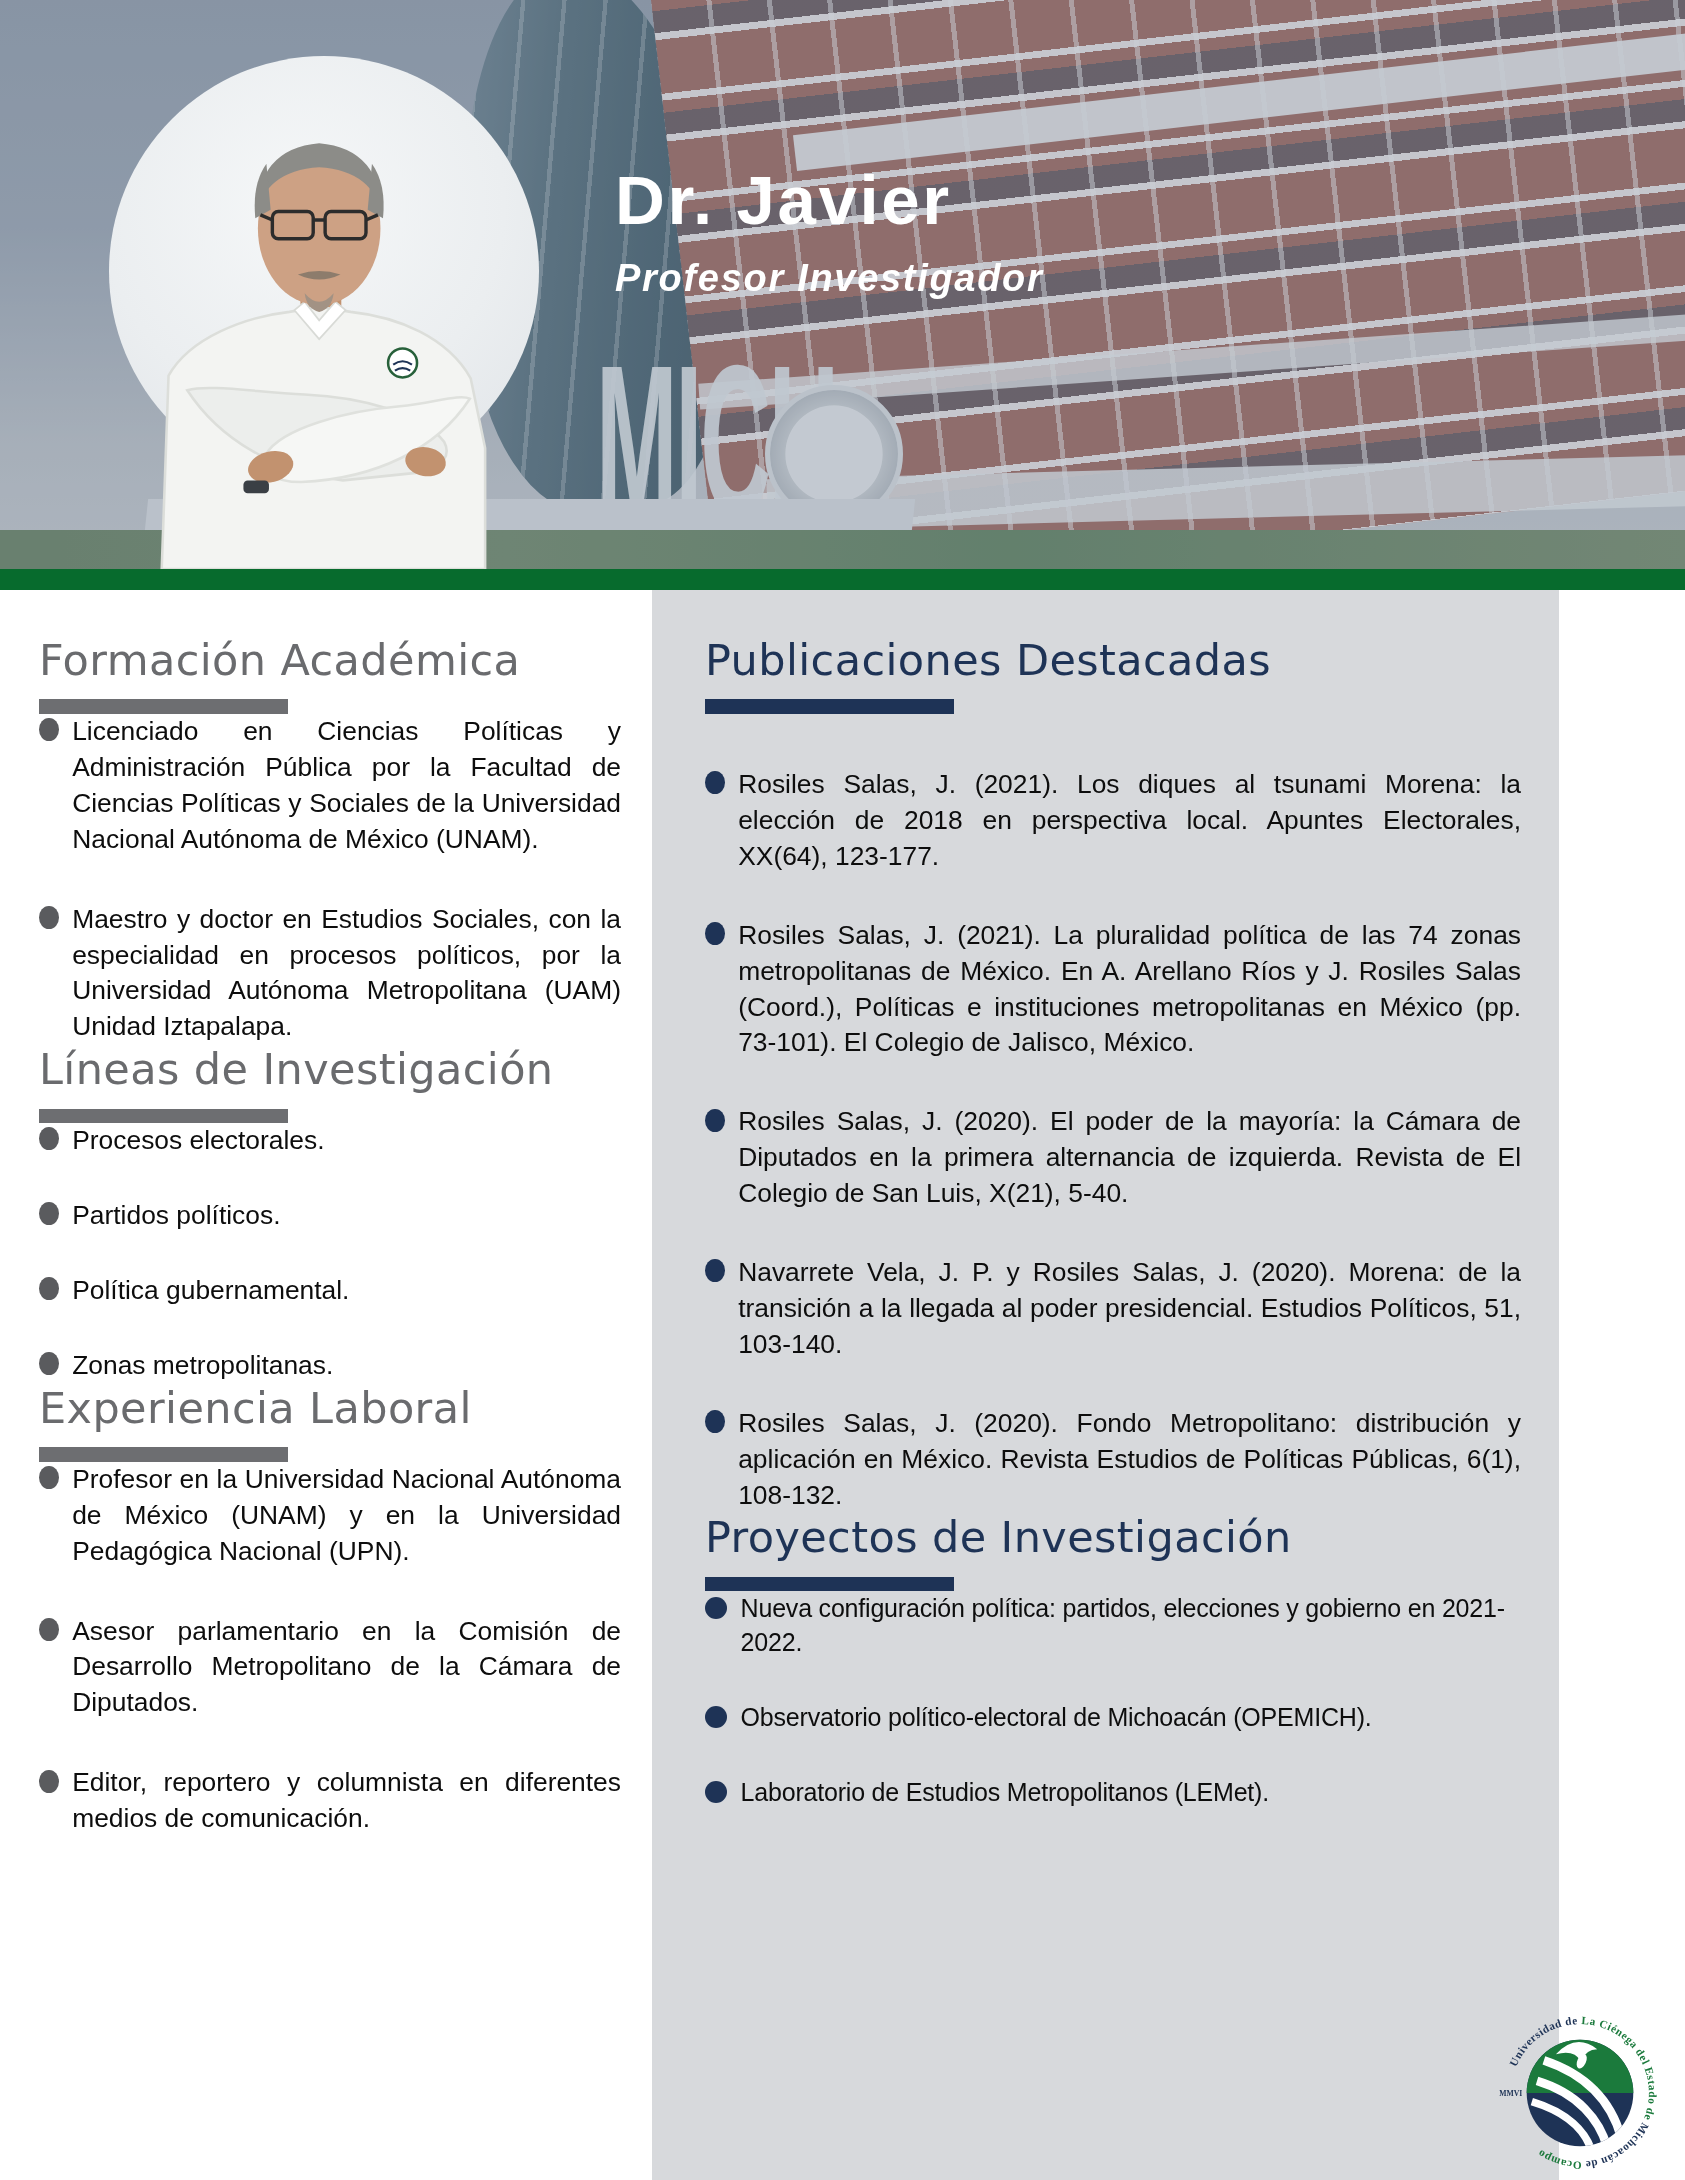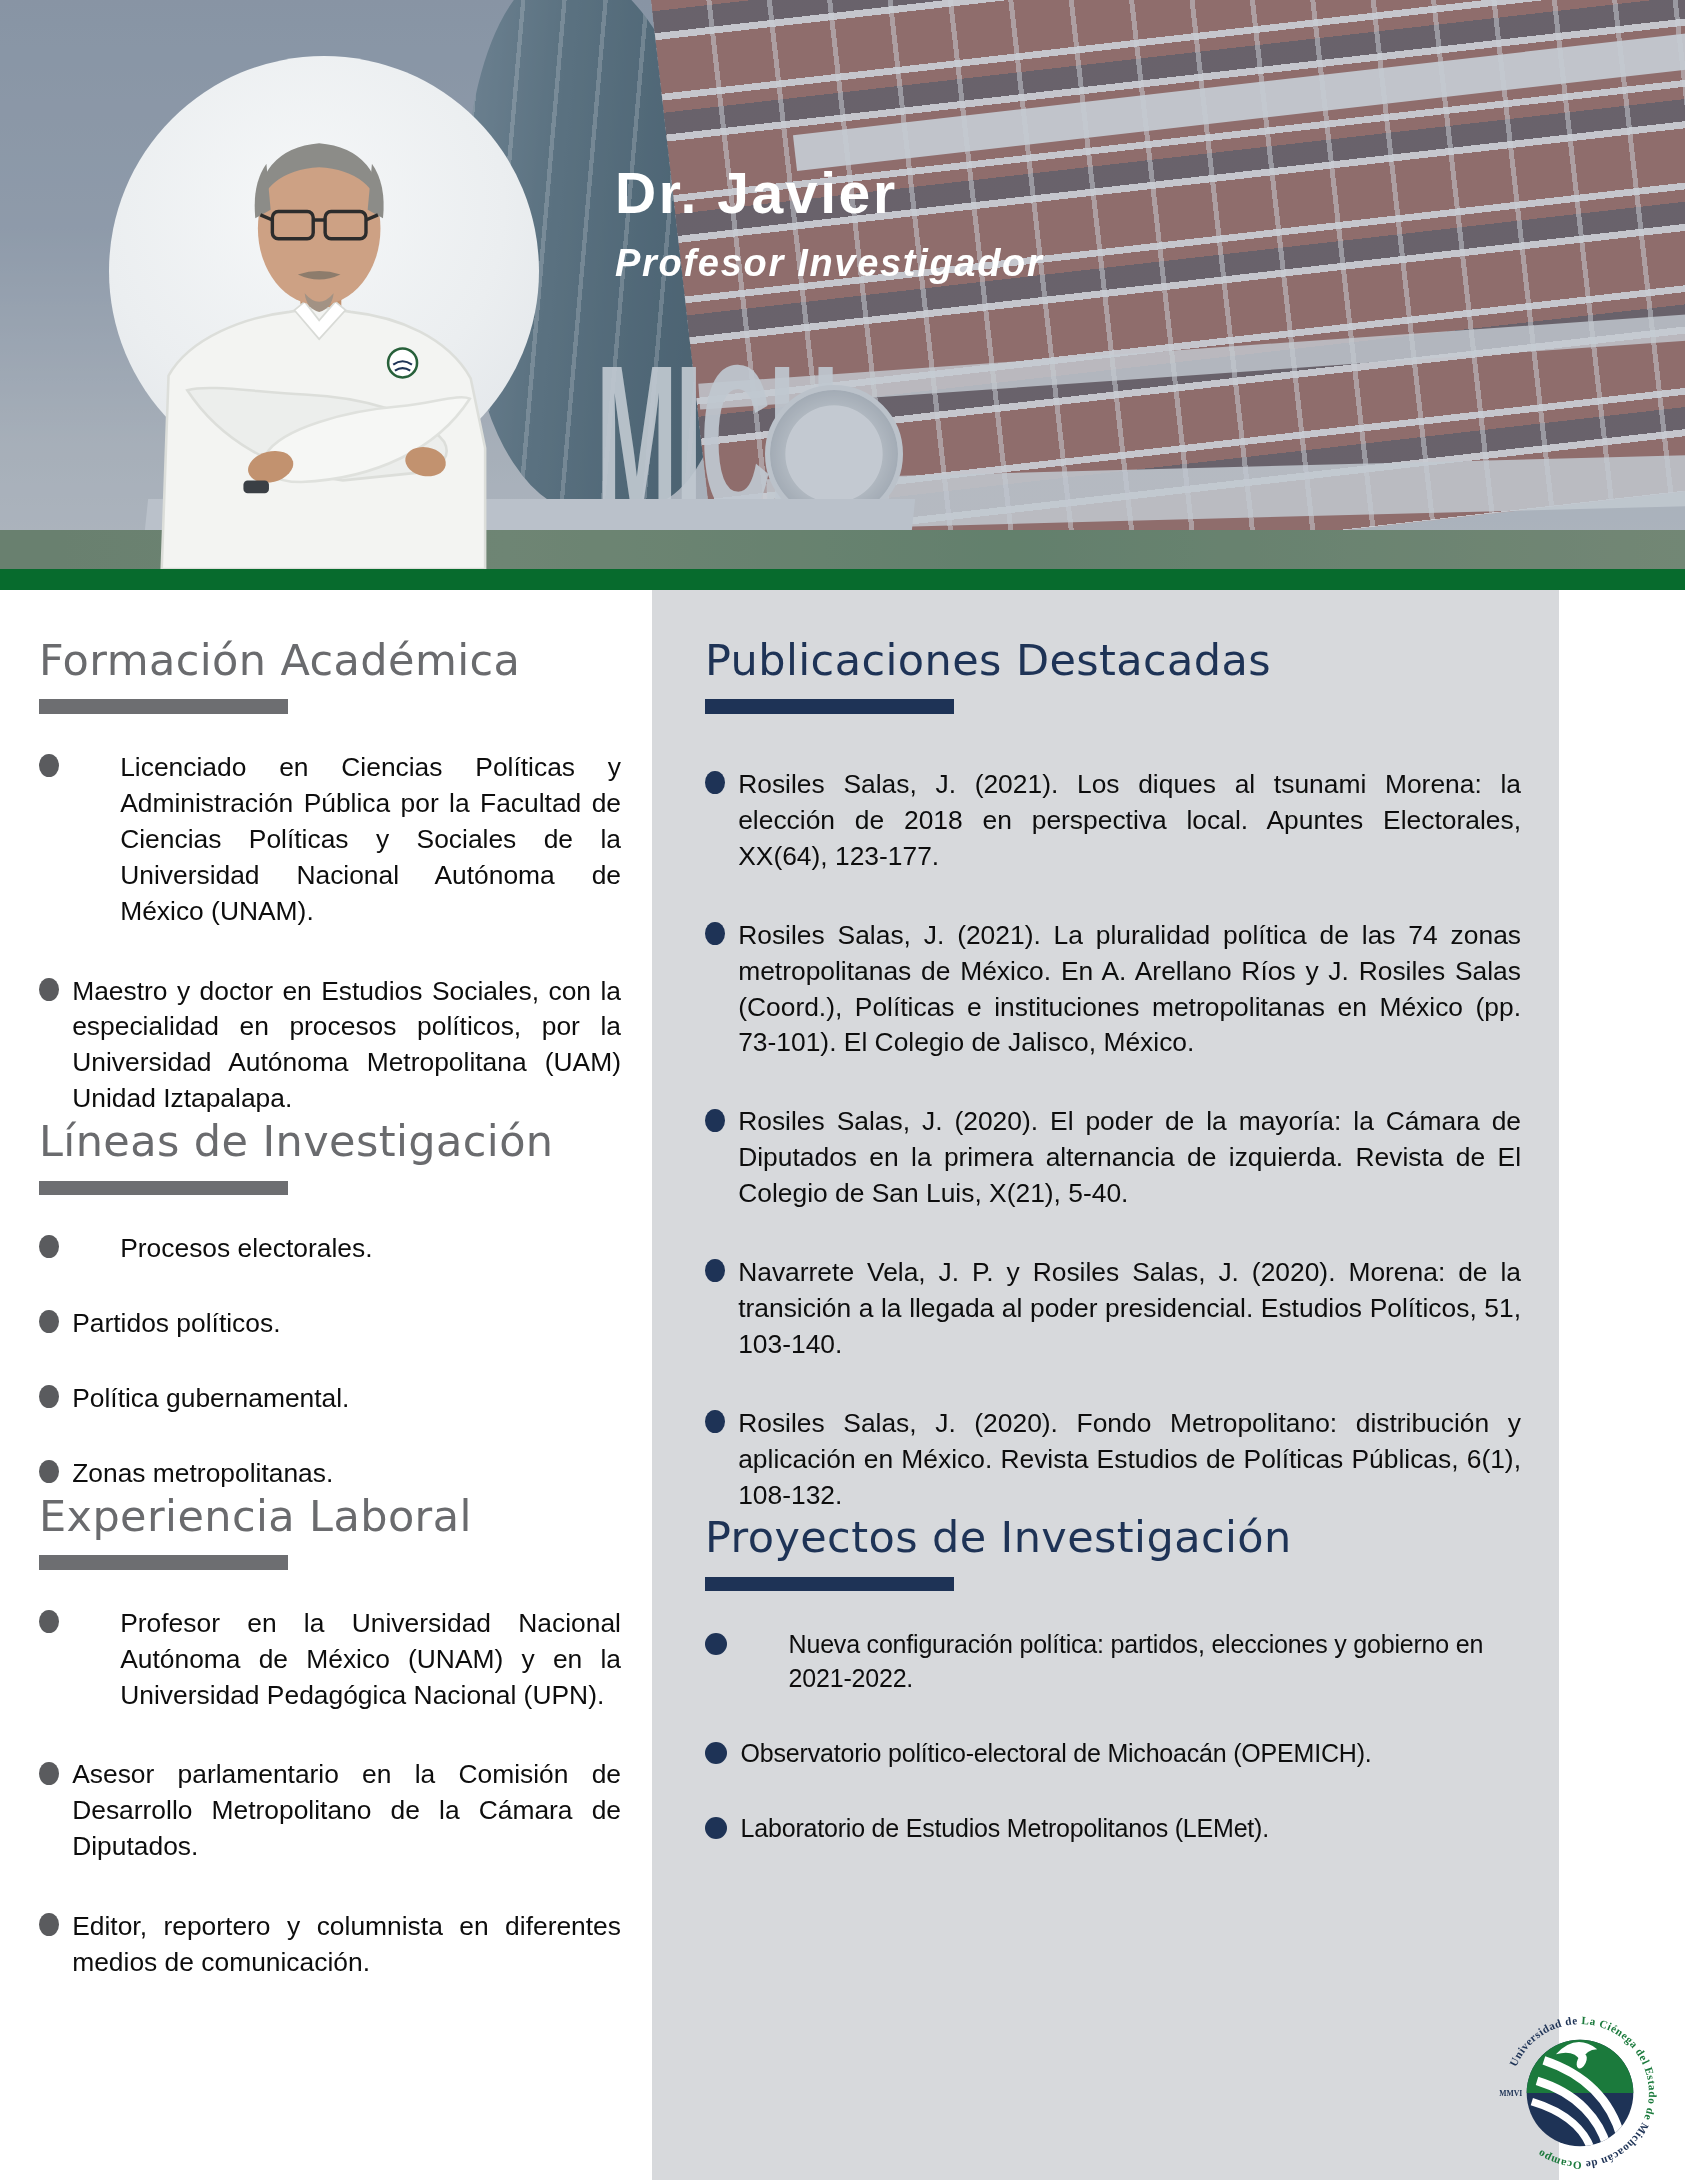--- a/index.html
+++ b/index.html
@@ -34,42 +34,42 @@
     border:5.1px solid #e4e8ea;box-shadow:inset 0 0 0 15.3px rgba(108,118,128,.25);}
   .monu-base{position:absolute;left:145px;top:499px;width:767px;height:60px;
     background:#e3e7ea;transform:skewX(-6deg);}
   .grass{position:absolute;left:0;bottom:0;width:100%;height:39px;
     background:linear-gradient(90deg,#5c7a52 0%,#65825a 30%,#527a4e 60%,#6c855c 100%);}
   .hero-overlay{position:absolute;inset:0;background:rgba(124,138,156,.40);}
   .avatar-circle{position:absolute;left:109px;top:56px;width:430px;height:430px;border-radius:50%;
     background:radial-gradient(circle at 45% 35%,#f5f7f8 0%,#ebeef0 55%,#dfe3e7 100%);}
   .person-svg{position:absolute;left:143px;top:82px;width:400px;height:487px;}
   .hero-title{position:absolute;left:615px;top:158px;color:#ffffff;}
-  .hero-title h1{margin:0;font-size:57px;line-height:1.26;font-weight:bold;letter-spacing:2.6px;}
+  .hero-title h1{margin:0;font-size:69px;line-height:1.26;font-weight:bold;letter-spacing:2.6px;}
   .hero-sub{margin-top:12px;font-size:38px;font-weight:bold;font-style:italic;letter-spacing:1.7px;}
   .green-bar{position:absolute;left:0;top:569px;width:100%;height:21px;background:#076b2d;}
   
   .content{position:absolute;left:0;top:590px;width:1686px;height:1590px;display:flex;}
   .col-left{width:652px;box-sizing:border-box;background:#ffffff;padding:46px 31px 0 39px;}
   .col-right{width:907px;box-sizing:border-box;background:#d7d9dc;padding:46px 38px 0 53px;}
   h2.heading{margin:0;font-family:"DejaVu Sans",sans-serif;font-weight:400;
     font-size:43px;line-height:1.16;letter-spacing:0.4px;}
   .col-left h2.heading{color:#6a6b6e;}
   .col-right h2.heading{color:#1e3356;}
   .hbar{height:14.5px;width:249px;margin-top:13.6px;}
   .hbar.gray{background:#6d6e71;}
   .hbar.navy{background:#1e3356;}
   .li{display:flex;align-items:flex-start;}
   .dot{flex:none;width:19.6px;height:23px;border-radius:50%;margin:4.3px 13.6px 0 0;}
   .dot.gray{background:#5a5b5e;}
   .dot.navy{background:#1e3356;}
   .li p{margin:0;font-size:26.4px;line-height:1.36;color:#0d0d0d;text-align:justify;}
   .li.single p{text-align:left;}
   
-  .mt-first{margin-top:36px;gap:48px;}
+  .mt-first{}
   .gap-lg{margin-bottom:44px;}
   .gap-md{margin-bottom:39px;}
   .sec-gap{margin-top:72px;}
   .sec-gap-sm{margin-top:49px;}
   .pub-first{margin-top:53px;}
   .pub{margin-bottom:43px;}
   .proj{margin-bottom:41px;}
   .proj p{font-size:25px;letter-spacing:-0.2px;}
   .proj .dot{width:22px;height:22px;margin-top:5.1px;}
   

